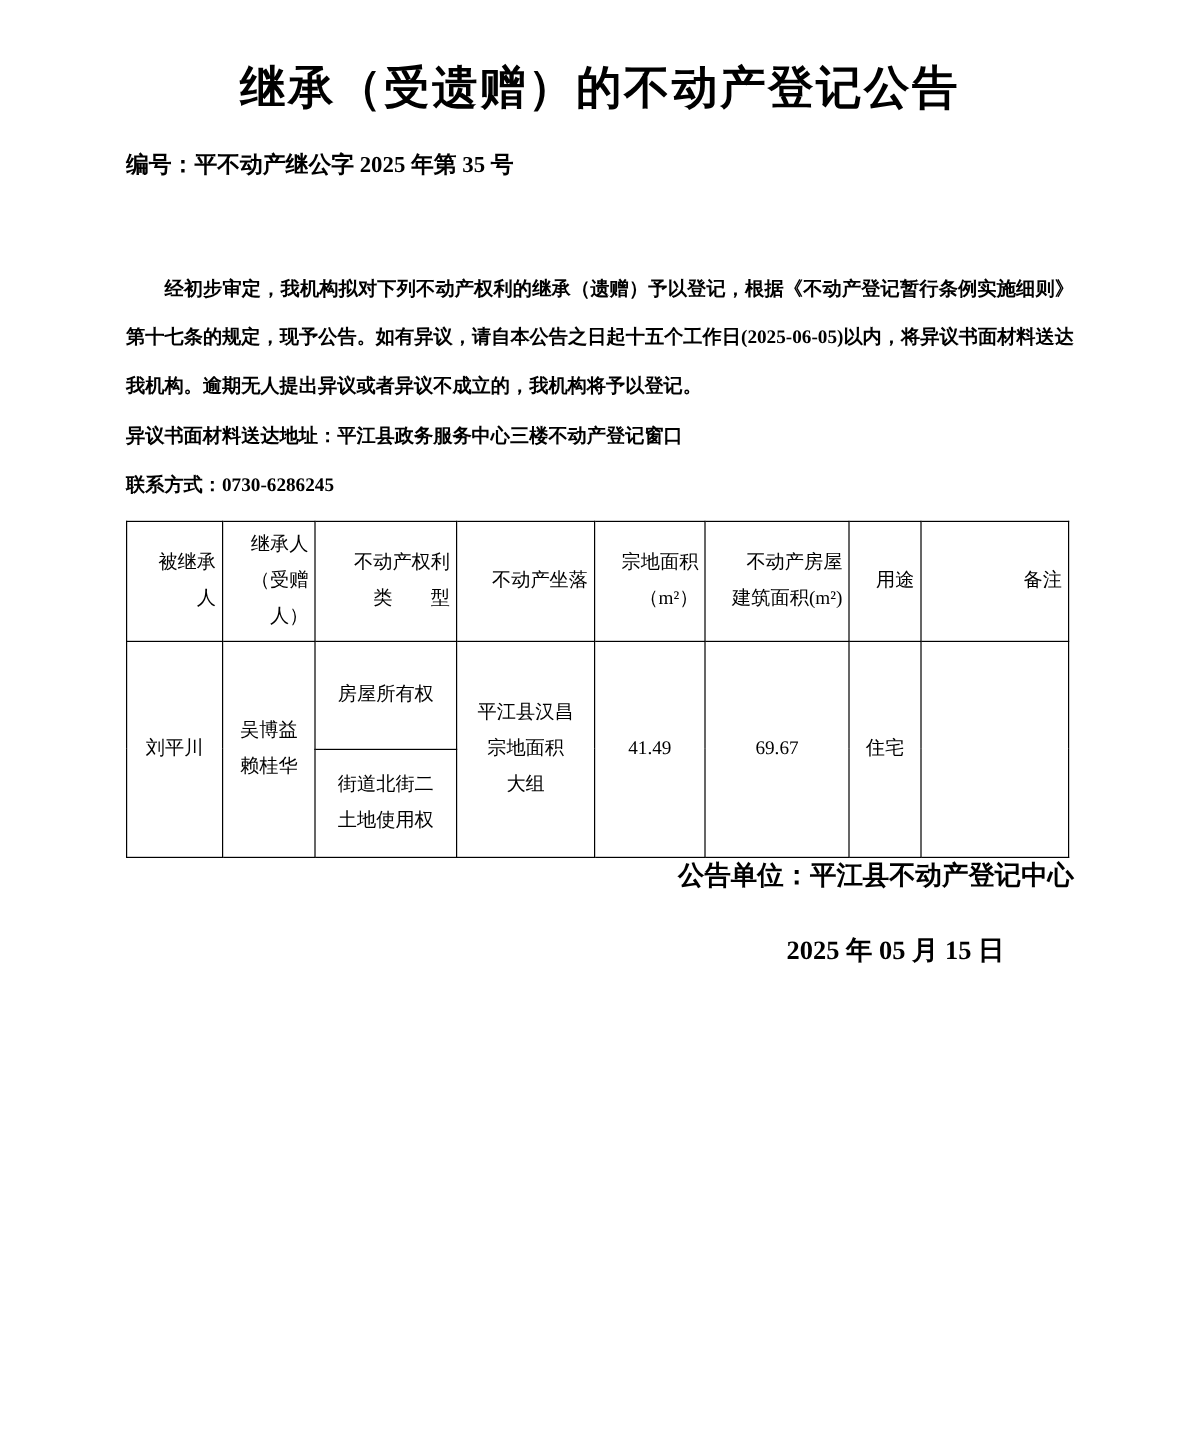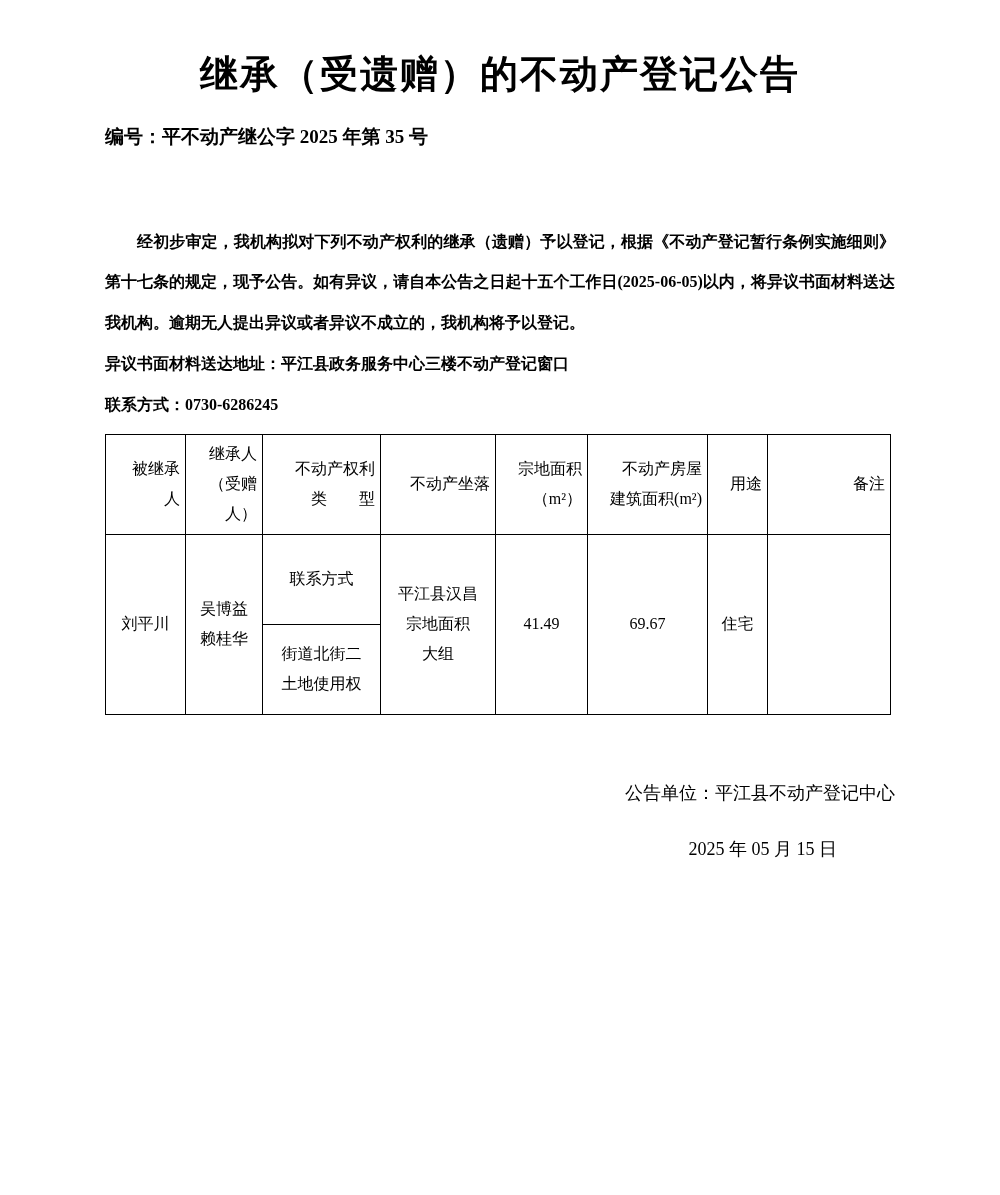--- a/index.html
+++ b/index.html
@@ -55,23 +55,22 @@
     text-align: center;
     vertical-align: middle;
     padding: 4px 5px;
     line-height: 1.9;
     white-space: pre-line;
     word-break: break-all;
   }
   tr.header-row td { height: 95px; text-align: right; }
   tr.data-row td { height: 90px; }
   .footer {
-    margin-top: 66px;
-    font-size: 18px;
-    font-weight: normal;
+    font-size: 22px;
+    font-weight: bold;
     text-align: right;
   }
   .footer .org { padding-right: 0px; }
   .footer .date { margin-top: 32px; padding-right: 58px; }
 </style>
 </head>
 <body>
 
 <div class="page">
 
@@ -110,21 +109,21 @@
 （m²）</td>
       <td>不动产房屋
 建筑面积(m²)</td>
       <td>用途</td>
       <td>备注</td>
     </tr>
     <tr class="data-row">
       <td rowspan="2">刘平川</td>
       <td rowspan="2">吴博益
 赖桂华</td>
-      <td>联系方式</td>
+      <td>房屋所有权</td>
       <td rowspan="2">平江县汉昌
 宗地面积
 大组</td>
       <td rowspan="2">41.49</td>
       <td rowspan="2">69.67</td>
       <td rowspan="2">住宅</td>
       <td rowspan="2"></td>
     </tr>
     <tr class="data-row">
       <td>街道北街二

